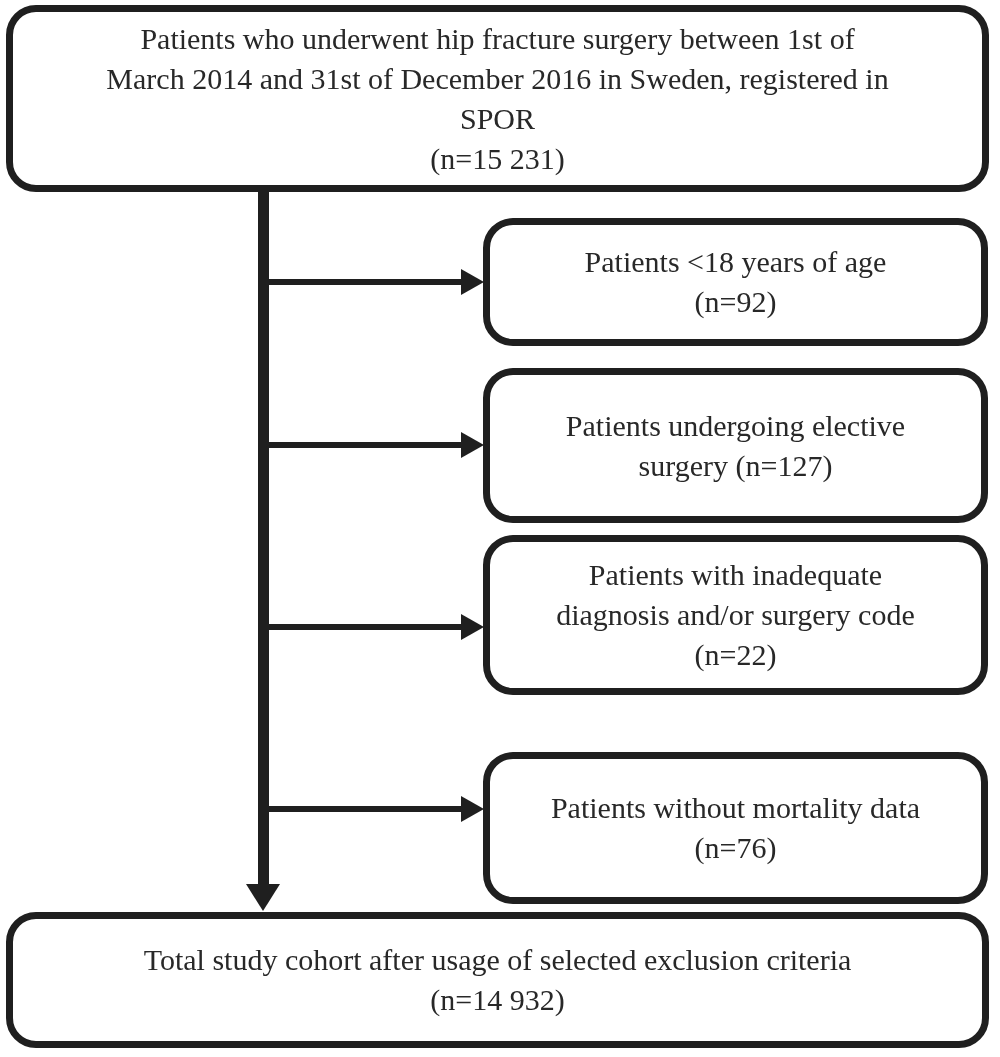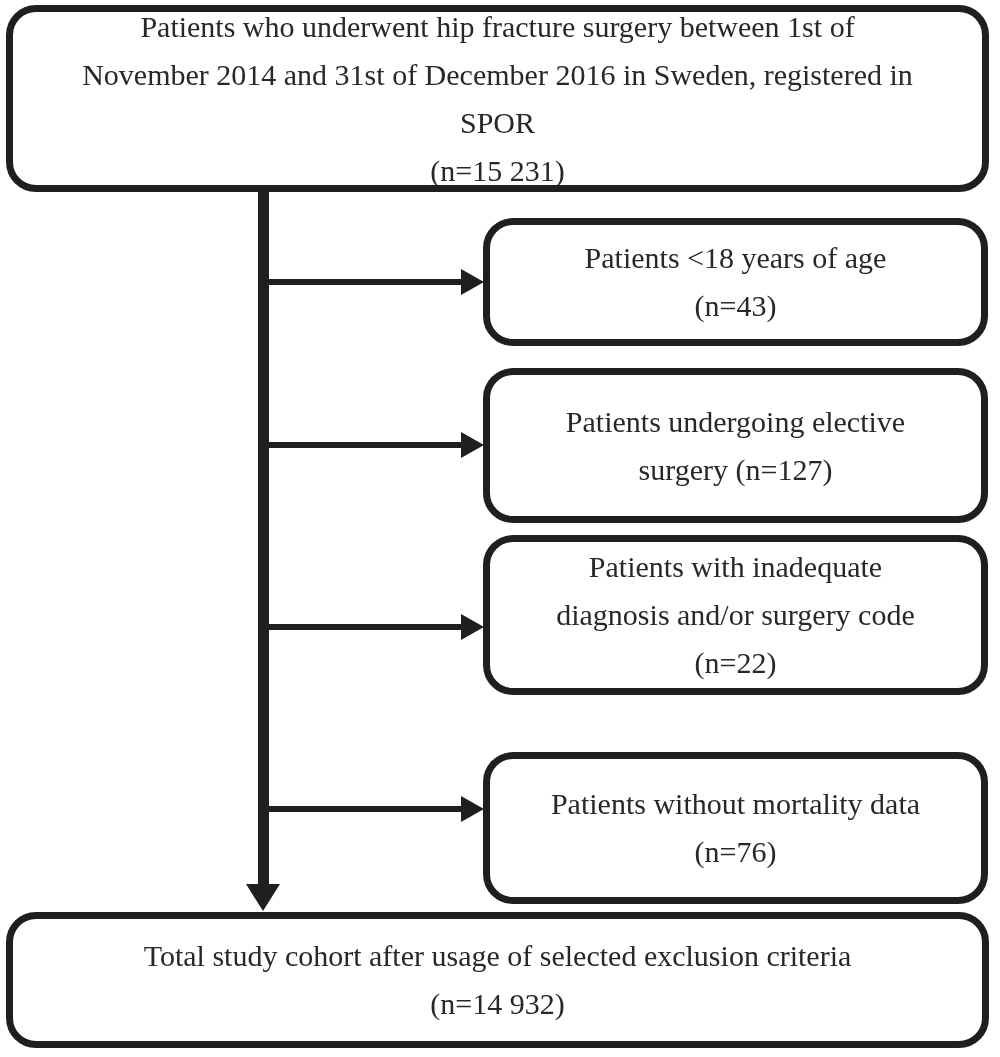--- a/index.html
+++ b/index.html
@@ -22,21 +22,20 @@
     border: 7px solid #1f1f1f;
     border-radius: 30px;
     display: flex;
     flex-direction: column;
     justify-content: center;
     align-items: center;
     text-align: center;
     color: #282828;
     font-size: 30px;
     line-height: 40px;
-    gap: 8px;
   }
   .box .line {
     display: block;
     white-space: nowrap;
   }
   
   #source-box   { left: 6px;  top: 5px;   width: 983px; height: 187px; }
   #final-box    { left: 6px;  top: 912px; width: 983px; height: 136px; }
   
   .excl-box     { left: 483px; width: 505px; }
@@ -76,21 +75,21 @@
   #branch-head-2 { left: 461px; top: 614px; }
   #branch-head-3 { left: 461px; top: 796px; }
 </style>
 </head>
 <body>
 
 <div id="canvas">
 
   <div class="box" id="source-box">
     <span class="line">Patients who underwent hip fracture surgery between 1st of</span>
-    <span class="line">November 2014 and 31st of December 2016 in Sweden, registered in</span>
+    <span class="line">March 2014 and 31st of December 2016 in Sweden, registered in</span>
     <span class="line">SPOR</span>
     <span class="line">(n=15 231)</span>
   </div>
 
   <div class="vline" id="trunk-line"></div>
   <div class="head-down" id="trunk-head"></div>
 
   <div class="hline branch-line" id="branch-line-0"></div>
   <div class="head-right" id="branch-head-0"></div>
 
@@ -98,21 +97,21 @@
   <div class="head-right" id="branch-head-1"></div>
 
   <div class="hline branch-line" id="branch-line-2"></div>
   <div class="head-right" id="branch-head-2"></div>
 
   <div class="hline branch-line" id="branch-line-3"></div>
   <div class="head-right" id="branch-head-3"></div>
 
   <div class="box excl-box" id="excl-box-0">
     <span class="line">Patients &lt;18 years of age</span>
-    <span class="line">(n=43)</span>
+    <span class="line">(n=92)</span>
   </div>
 
   <div class="box excl-box" id="excl-box-1">
     <span class="line">Patients undergoing elective</span>
     <span class="line">surgery (n=127)</span>
   </div>
 
   <div class="box excl-box" id="excl-box-2">
     <span class="line">Patients with inadequate</span>
     <span class="line">diagnosis and/or surgery code</span>

